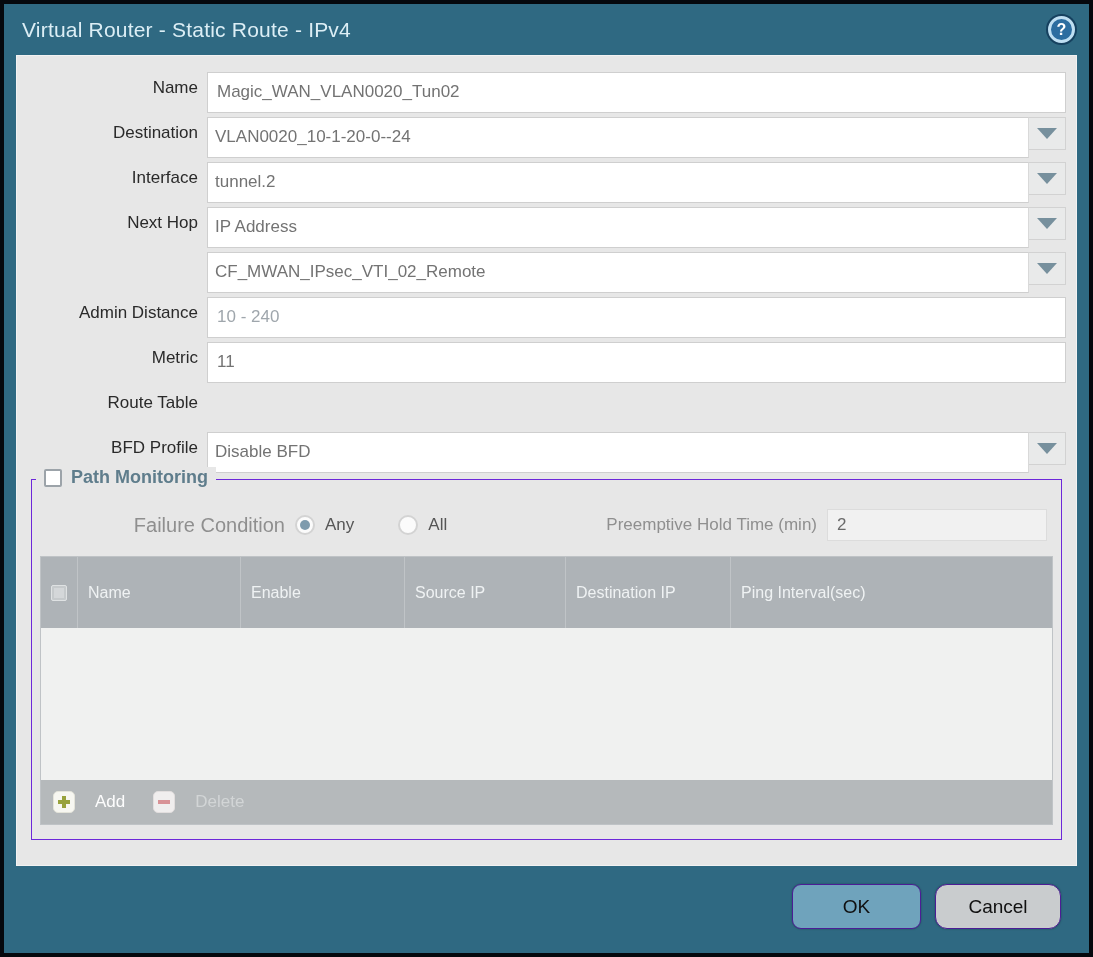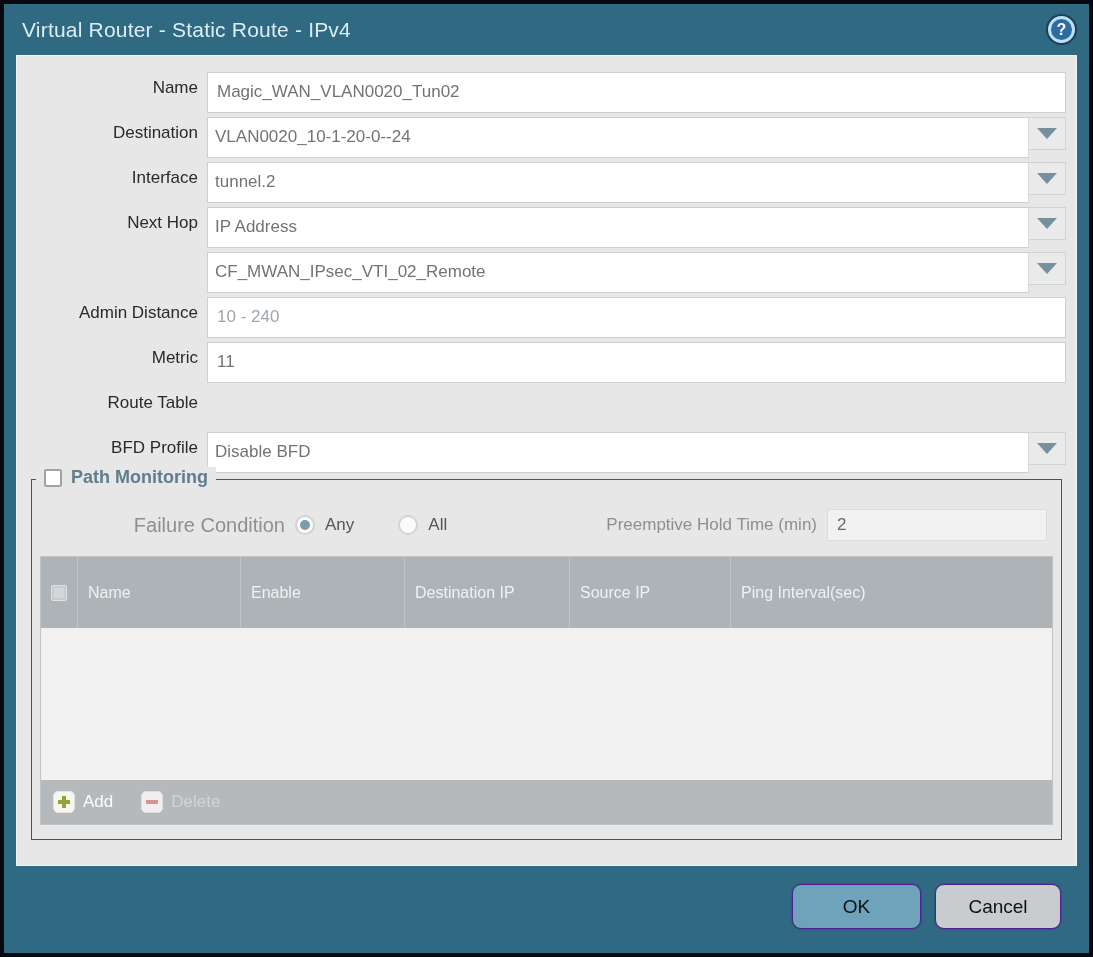--- a/index.html
+++ b/index.html
@@ -171,21 +171,21 @@
     border-radius:2px;
     box-shadow:inset 0 0 0 2px #C6CACC;
     cursor:pointer;
   }
   .tbl-body { height:152px; background:#F0F1F0; }
   .tbl-footer {
     height:44px; background:#B5B9BB;
     display:flex; align-items:center;
     padding:0 12px; gap:28px;
   }
-  .tbl-btn { display:flex; align-items:center; gap:8px; cursor:pointer; }
+  .tbl-btn { display:flex; align-items:center; gap:20px; cursor:pointer; }
   .icon-sq {
     width:22px; height:22px; border-radius:5px;
     position:relative;
   }
   .icon-plus { background:#F7F7F1; border:1px solid #E4E4DA; }
   .icon-plus::before, .icon-plus::after {
     content:""; position:absolute; background:#98A23C;
     left:50%; top:50%;
   }
   .icon-plus::before { width:12px; height:4px; transform:translate(-50%,-50%); }
@@ -207,21 +207,21 @@
   .btn {
     height:45px; border-radius:9px;
     border:1px solid #4c1d95;
     font-family:"Liberation Sans","DejaVu Sans",sans-serif;
     font-size:19px; color:#101010;
     display:flex; align-items:center; justify-content:center;
     cursor:pointer;
     box-shadow:0 0 2px rgba(0,0,0,0.35);
   }
   .btn-ok { width:129px; background:#6FA3BC; }
-  .btn-cancel { width:126px; background:#C9CCCE; }
+  .btn-cancel { width:126px; background:#C9CCCE;border-radius:12px; }
 </style>
 </head>
 <body>
 
 <div class="screen">
   <div class="dialog">
 
     <div class="titlebar">
       <div class="title">Virtual Router - Static Route - IPv4</div>
       <div class="help-btn">?</div>
@@ -334,22 +334,22 @@
           <input class="pht-input" type="text" value="2" style="">
         </div>
 
         <div class="pm-table">
           <div class="tbl-header">
             <div class="th th-check">
               <div class="hdr-checkbox"></div>
             </div>
             <div class="th th-name">Name</div>
             <div class="th th-enable">Enable</div>
+            <div class="th th-srcip">Source IP</div>
             <div class="th th-dstip">Destination IP</div>
-            <div class="th th-srcip">Source IP</div>
             <div class="th th-pinginterval">Ping Interval(sec)</div>
           </div>
           <div class="tbl-body"></div>
           <div class="tbl-footer">
             <div class="tbl-btn">
               <div class="icon-sq icon-plus"></div>
               <div class="btn-add-label">Add</div>
             </div>
             <div class="tbl-btn">
               <div class="icon-sq icon-minus"></div>

